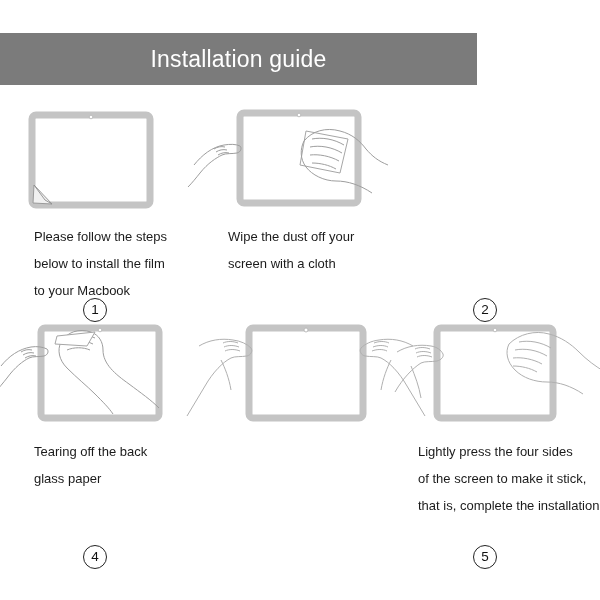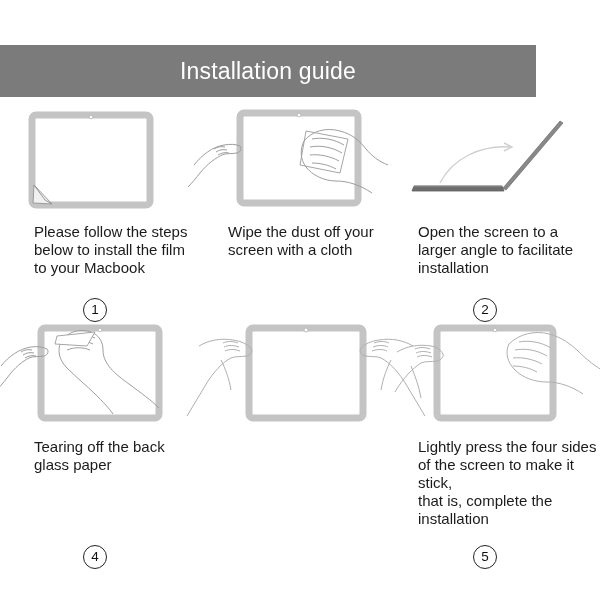--- a/index.html
+++ b/index.html
@@ -7,23 +7,23 @@
     width:600px;height:600px;
     background:#ffffff;
     font-family:"Liberation Sans", sans-serif;
     overflow:hidden;
     position:relative;
   }
   .page{width:600px;height:600px;position:relative;background:#fff;}
 
   
   .header{
-    position:absolute;left:0;top:33px;width:536px;height:52px;
+    position:absolute;left:0;top:33px;width:477px;height:52px;
     background:#7b7b7b;
-    display:flex;align-items:center;justify-content:center;margin-top:12px;
+    display:flex;align-items:center;justify-content:center;
   }
   .header-title{
     color:#ffffff;
     font-size:23px;
     font-weight:400;
     letter-spacing:0.2px;
     line-height:1;
   }
 
   
@@ -41,22 +41,22 @@
     position:relative;
     width:200px;height:112px;
     overflow:visible;
   }
   .art svg{position:absolute;left:0;top:0;overflow:visible;}
 
   .caption{
     position:absolute;
     left:34px;
     width:170px;
-    font-size:15px;
-    line-height:18px;
+    font-size:13px;
+    line-height:27px;
     color:#1b1b1b;
     white-space:pre-line;
   }
   .r0 .caption{top:120px;}
   .r1 .caption{top:118px;}
   .c1 .caption{left:28px;width:178px;}
   .c2 .caption{left:18px;width:186px;}
 
   .stepnum{
     position:absolute;
@@ -128,38 +128,20 @@
             <path d="M110 52 C119 51 130 53 139 58"></path>
             <path d="M112 60 C120 60 129 62 136 66"></path>
           </g>
         </svg>
       </div>
       <div class="caption">Wipe the dust off your
 screen with a cloth</div>
       <div class="stepnum">2</div>
     </div>
 
-    <div class="cell r0 c2">
-      <div class="art">
-        <svg width="200" height="112" viewBox="0 0 200 112">
-
-          <path d="M14 83 L102 83 L104 88 L12 88 Z" fill="#6e6e6e" stroke="#5d5d5d" stroke-width="0.8"></path>
-          <path d="M14 83 L102 83" fill="none" stroke="#9b9b9b" stroke-width="1"></path>
-
-          <path d="M103 85 L160 18 L163 20 L106 87 Z" fill="#888888" stroke="#6f6f6f" stroke-width="0.7"></path>
-
-          <path d="M40 80 C52 56 80 42 110 44" fill="none" stroke="#cfcfcf" stroke-width="1.4"></path>
-          <path d="M104 40 L112 44 L104 48" fill="none" stroke="#cfcfcf" stroke-width="1.4"></path>
-        </svg>
-      </div>
-      <div class="caption">Open the screen to a
-larger angle to facilitate
-installation</div>
-
-    </div>
 
     <div class="cell r1 c0">
       <div class="art">
         <svg width="200" height="112" viewBox="0 0 200 112">
           <rect x="32" y="8" width="118" height="90" rx="4" fill="none" stroke="#c4c4c4" stroke-width="7"></rect>
           <circle cx="91" cy="10" r="1.8" fill="#ffffff" stroke="#b5b5b5" stroke-width="0.8"></circle>
 
           <g fill="none" stroke="#9e9e9e" stroke-width="1">
             <path d="M-8 46 C0 36 10 29 22 27 C28 26 34 27 38 29"></path>
             <path d="M38 29 C40 31 39 35 35 36 C30 37 24 36 20 38"></path>

